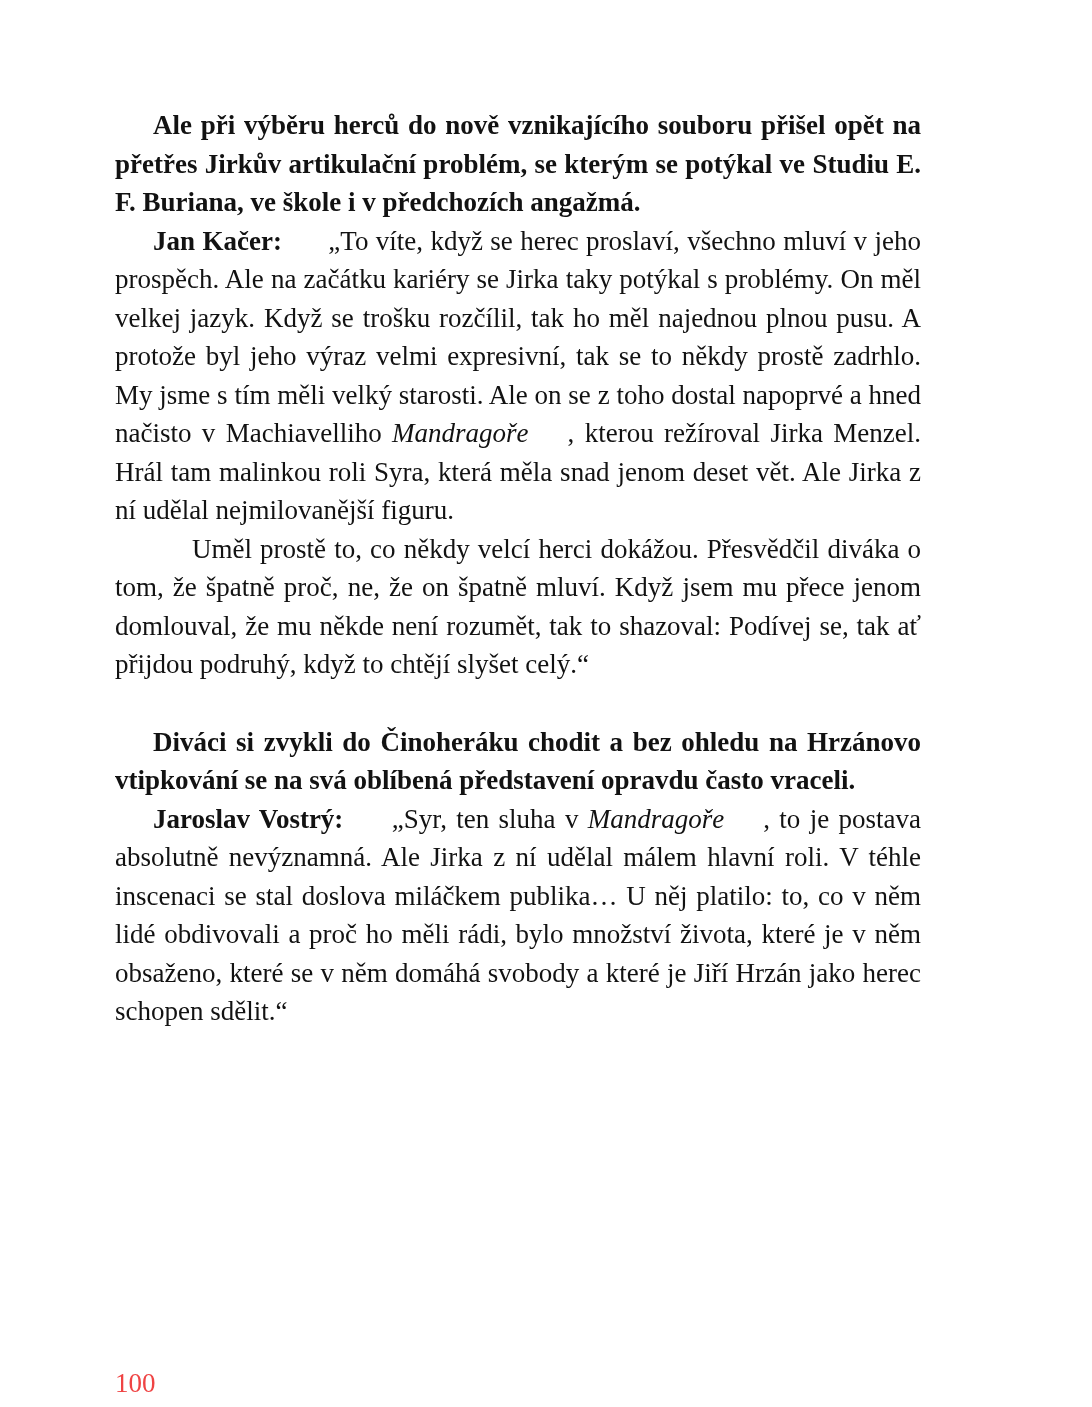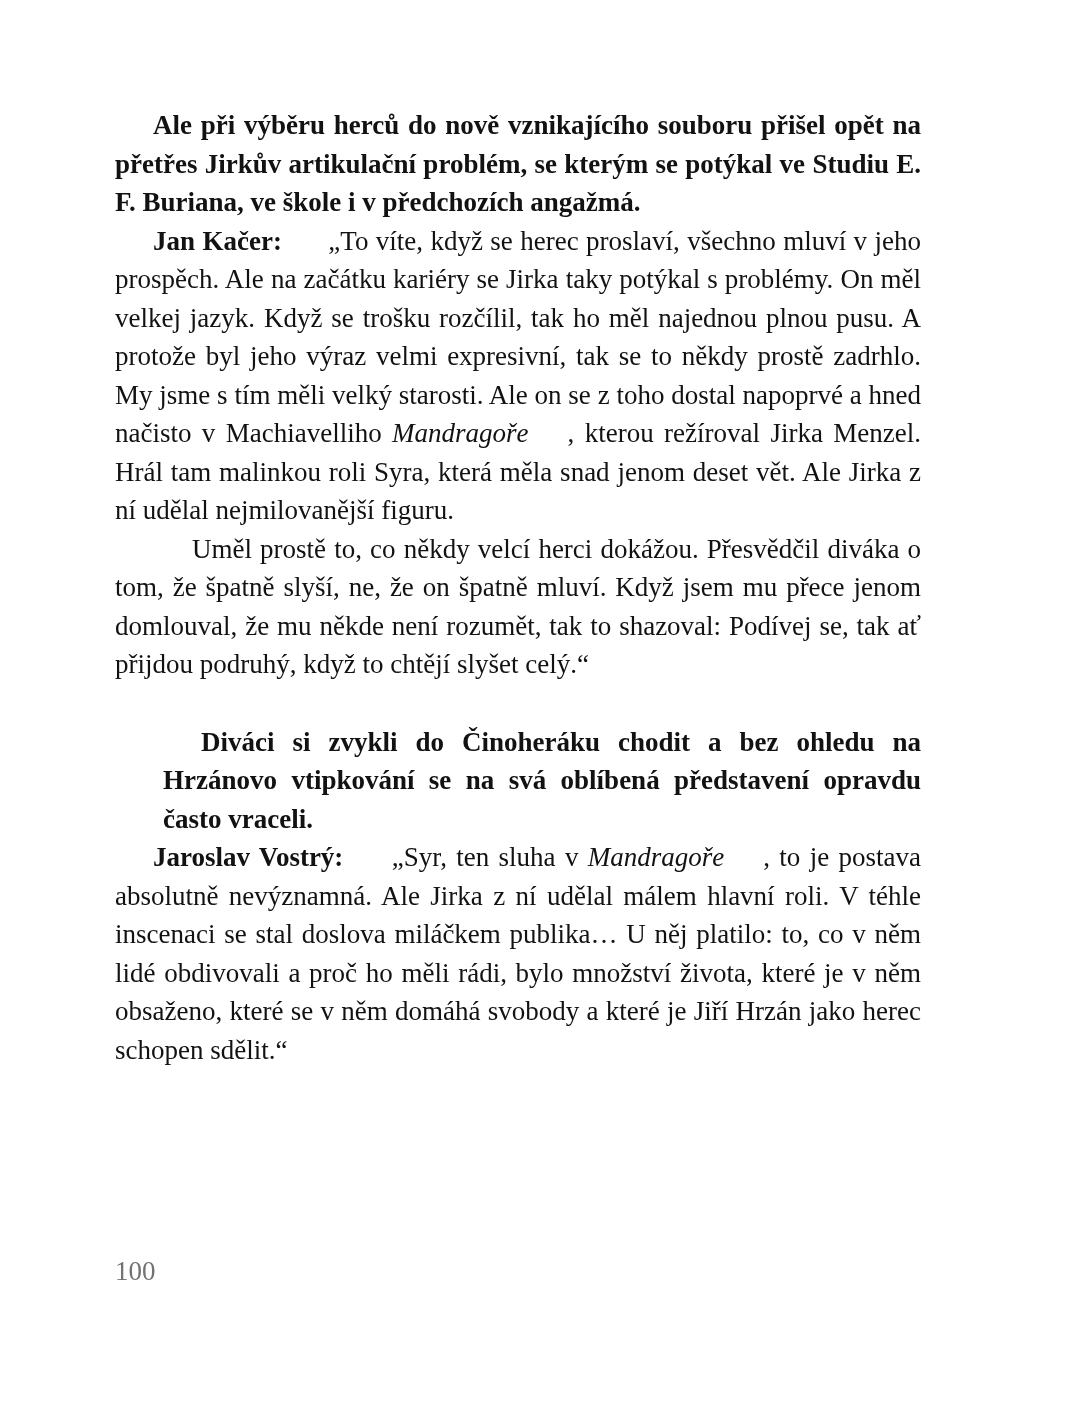--- a/index.html
+++ b/index.html
@@ -26,39 +26,38 @@
     font-size: 27px;
     line-height: 38.5px;
     text-align: justify;
   }
   .para {
     text-indent: 38px;
     margin: 0;
   }
   .para.gap {
     margin-top: 39px;
-    margin-left: 48px;
   }
   .bold   { font-weight: 700; }
   .italic { font-style: italic; margin-top: 20px; }
   .normal { font-weight: 400; margin-left: 39px; }
   .page-number {
     position: absolute;
     left: 115px;
-    top: 1256px;
+    top: 1368px;
     font-size: 27px;
     font-weight: 400;
-    color: #737373;
+    color: #ef4444;
   }
 </style>
 </head>
 <body>
 
 <div class="page">
   <div class="text-block" id="paragraphs">
       <p class="para"><span class="bold">Ale při výběru herců do nově vznikajícího souboru přišel opět na přetřes Jirkův artikulační problém, se kterým se potýkal ve Studiu E. F. Buriana, ve škole i v předchozích angažmá.</span></p>
       <p class="para"><span class="bold">Jan Kačer: </span><span class="normal">„To víte, když se herec proslaví, všechno mluví v jeho prospěch. Ale na začátku kariéry se Jirka taky potýkal s problémy. On měl velkej jazyk. Když se trošku rozčílil, tak ho měl najednou plnou pusu. A protože byl jeho výraz velmi expresivní, tak se to někdy prostě zadrhlo. My jsme s tím měli velký starosti. Ale on se z toho dostal napoprvé a hned načisto v Machiavelliho </span><span class="italic">Mandragoře</span><span class="normal">, kterou režíroval Jirka Menzel. Hrál tam malinkou roli Syra, která měla snad jenom deset vět. Ale Jirka z ní udělal nejmilovanější figuru.</span></p>
-      <p class="para"><span class="normal">Uměl prostě to, co někdy velcí herci dokážou. Přesvědčil diváka o tom, že špatně slyší, ne, že on špatně mluví. Když jsem mu přece jenom domlouval, že mu někde není rozumět, tak to shazoval: Podívej se, tak ať přijdou podruhý, když to chtějí slyšet celý.“</span></p>
+      <p class="para"><span class="normal">Uměl prostě to, co někdy velcí herci dokážou. Přesvědčil diváka o tom, že špatně proč, ne, že on špatně mluví. Když jsem mu přece jenom domlouval, že mu někde není rozumět, tak to shazoval: Podívej se, tak ať přijdou podruhý, když to chtějí slyšet celý.“</span></p>
       <p class="para gap"><span class="bold">Diváci si zvykli do Činoheráku chodit a bez ohledu na Hrzánovo vtipkování se na svá oblíbená představení opravdu často vraceli.</span></p>
       <p class="para"><span class="bold">Jaroslav Vostrý: </span><span class="normal">„Syr, ten sluha v </span><span class="italic">Mandragoře</span><span class="normal">, to je postava absolutně nevýznamná. Ale Jirka z ní udělal málem hlavní roli. V téhle inscenaci se stal doslova miláčkem publika… U něj platilo: to, co v něm lidé obdivovali a proč ho měli rádi, bylo množství života, které je v něm obsaženo, které se v něm domáhá svobody a které je Jiří Hrzán jako herec schopen sdělit.“</span></p>
     </div>
   <div class="page-number">100</div>
 </div>
 
 </body></html>

